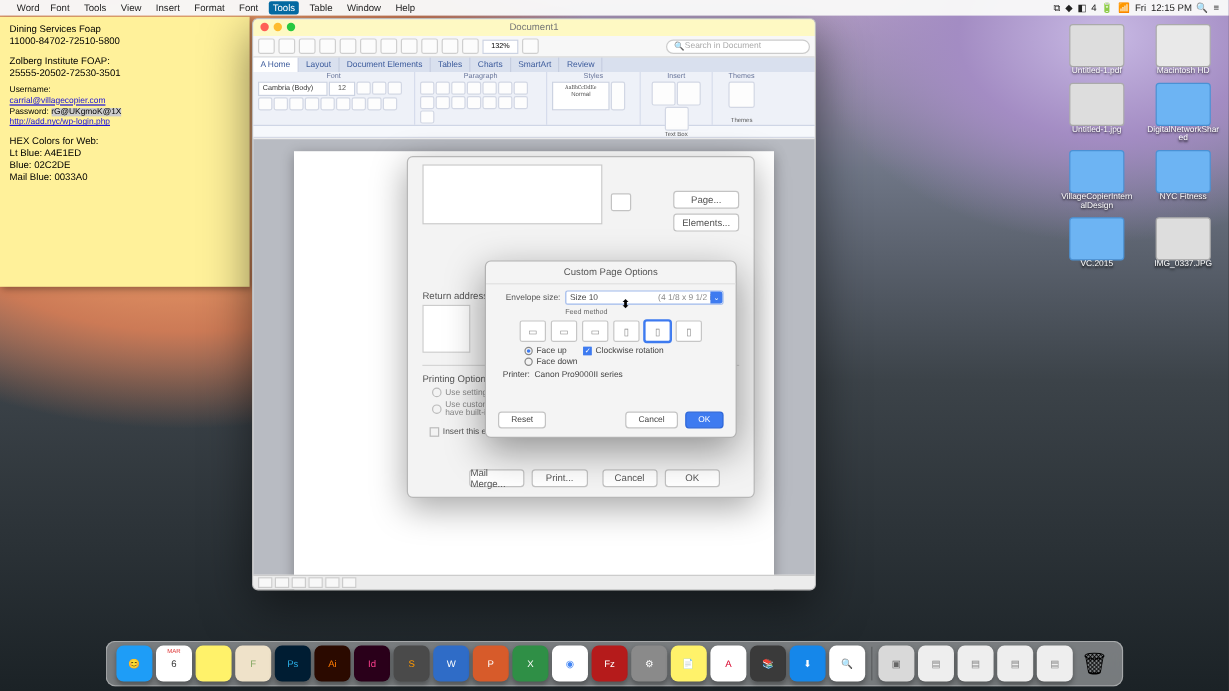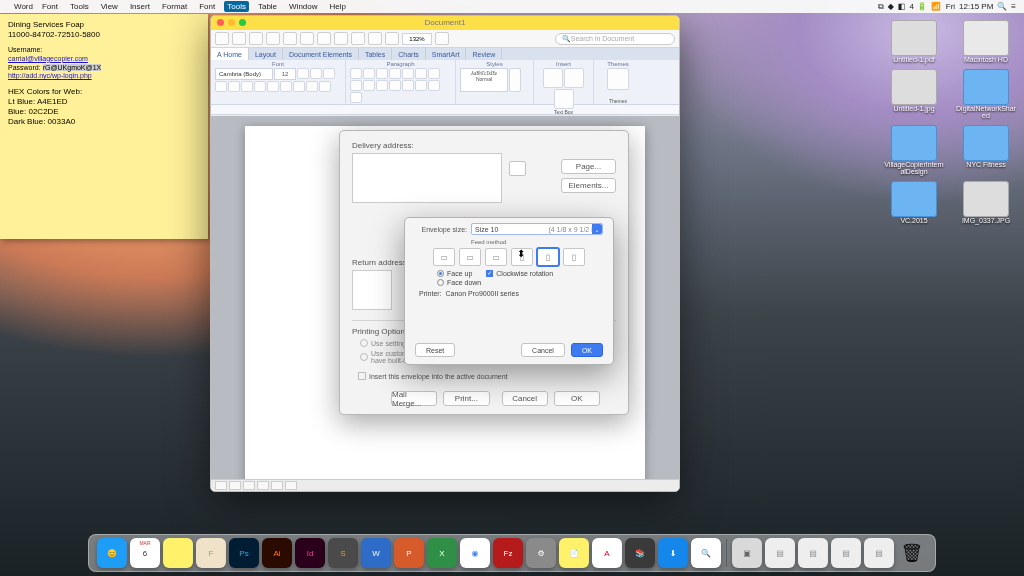--- a/index.html
+++ b/index.html
@@ -46,21 +46,21 @@
   display:flex; align-items:center; justify-content:center; font-size:6px; color:#888;}
 .dicon .thumb.folder { background:#6db4f3; border-color:#4a91d4;}
 .dicon .thumb.hd { background:#e9e9e9;}
 
 
 .word-window {
   position:absolute; left:210px; top:15px; width:470px; height:477px;
   background:#ececec; border:1px solid #bcbcbc; border-radius:5px;
   box-shadow:0 12px 40px rgba(0,0,0,.5); z-index:10; overflow:hidden;
 }
-.titlebar { height:14px; background:#fde047; position:relative; text-align:center;
+.titlebar { height:14px; background:#fef9c3; position:relative; text-align:center;
   font-size:8px; color:#777; line-height:14px;}
 .traffic { position:absolute; left:6px; top:3px; display:flex; gap:4px;}
 .traffic span { width:7px; height:7px; border-radius:50%; display:block;}
 .tr { background:#ff5f57;} .ty { background:#febc2e;} .tg { background:#28c840;}
 .word-toolbar { height:18px; background:#f7f7f7; border-bottom:1px solid #d5d5d5;
   display:flex; align-items:center; padding:0 4px; gap:3px;}
 .tbtn { width:14px; height:13px; background:#fcfcfc; border:1px solid #cfcfcf; border-radius:2px;}
 .search { flex:1; height:12px; margin-left:auto; background:#fff; border:1px solid #ccc;
   border-radius:8px; font-size:7px; color:#aaa; padding:0 6px; display:flex; align-items:center; max-width:120px;}
 .ribbon-tabs { height:12px; background:#d9e0ee; display:flex; font-size:7px; align-items:stretch;}
@@ -171,32 +171,34 @@
   <span class="right-item">📶</span>
   <span class="right-item">Fri</span>
   <span class="right-item">12:15 PM</span>
   <span class="right-item">🔍</span>
   <span class="right-item">≡</span>
 </div>
 
 <div class="sticky">
   <p><span>Dining Services Foap</span><br>
      <span>11000-84702-72510-5800</span></p>
+  <p><span>Zolberg Institute FOAP:</span><br>
+     <span>25555-20502-72530-3501</span></p>
   <p class="sm">
      <span>Username:</span><br>
      <a>carrial@villagecopier.com</a><br>
      <span>Password:</span>
      <span style="background:#ccc">rG@UKgmoK@1X</span><br>
      <a>http://add.nyc/wp-login.php</a></p>
   <p><span>HEX Colors for Web:</span><br>
      <span>Lt Blue:</span>
      <span>A4E1ED</span><br>
      <span>Blue:</span>
      <span>02C2DE</span><br>
-     <span>Dark Blue:</span>
+     <span>Mail Blue:</span>
      <span>0033A0</span></p>
 </div>
 
 <div class="desktop-icons" id="desktop-icons">
     <div class="dicon">
       <div class="thumb "></div>
       <div>Untitled-1.pdf</div>
     </div>
     <div class="dicon">
       <div class="thumb hd"></div>
@@ -338,21 +340,20 @@
     <div class="sbtn"></div>
     <div class="sbtn"></div>
     <div class="sbtn"></div>
     <div class="sbtn"></div>
     <div class="sbtn"></div>
   </div>
 </div>
 
 <div class="env-dialog">
   <div class="env-body">
-    <div class="env-label">Delivery address:</div>
     <div class="env-text"></div>
     <div class="env-small-btn"></div>
     <div class="env-right">
       <div class="env-btn">Page...</div>
       <div class="env-btn">Elements...</div>
     </div>
     <div class="env-sec-title">Return address:</div>
     <div class="env-ret"></div>
     <div class="env-hr"></div>
     <div class="env-popt">Printing Options</div>
@@ -372,20 +373,21 @@
   <div class="env-footer">
     <div class="env-btn">Mail Merge...</div>
     <div class="env-btn">Print...</div>
     <div class="spacer"></div>
     <div class="env-btn">Cancel</div>
     <div class="env-btn">OK</div>
   </div>
 </div>
 
 <div class="cpo-dialog">
+  <div class="cpo-title">Custom Page Options</div>
   <div class="cpo-body">
     <div class="cpo-row">
       <label>Envelope size:</label>
       <div class="cpo-select">
         <span>Size 10</span>
         <span style="margin-left:auto;color:#888">(4 1/8 x 9 1/2 in)</span>
         <span class="arrow">⌄</span>
       </div>
     </div>
     <div class="cpo-sub">Feed method</div>

